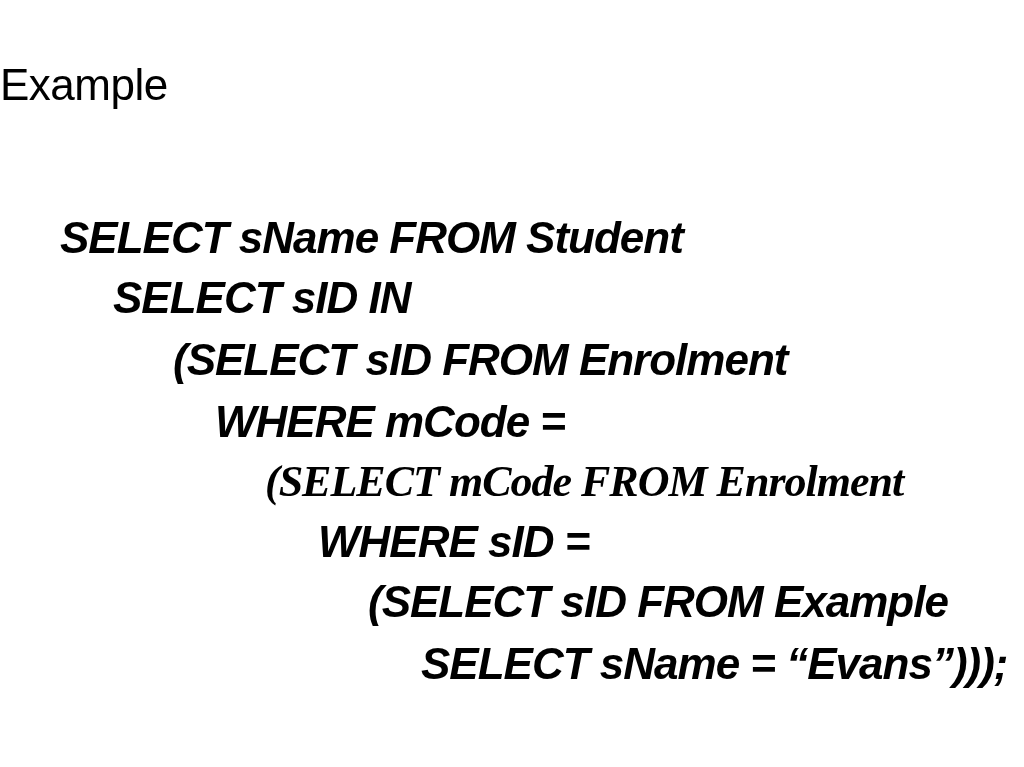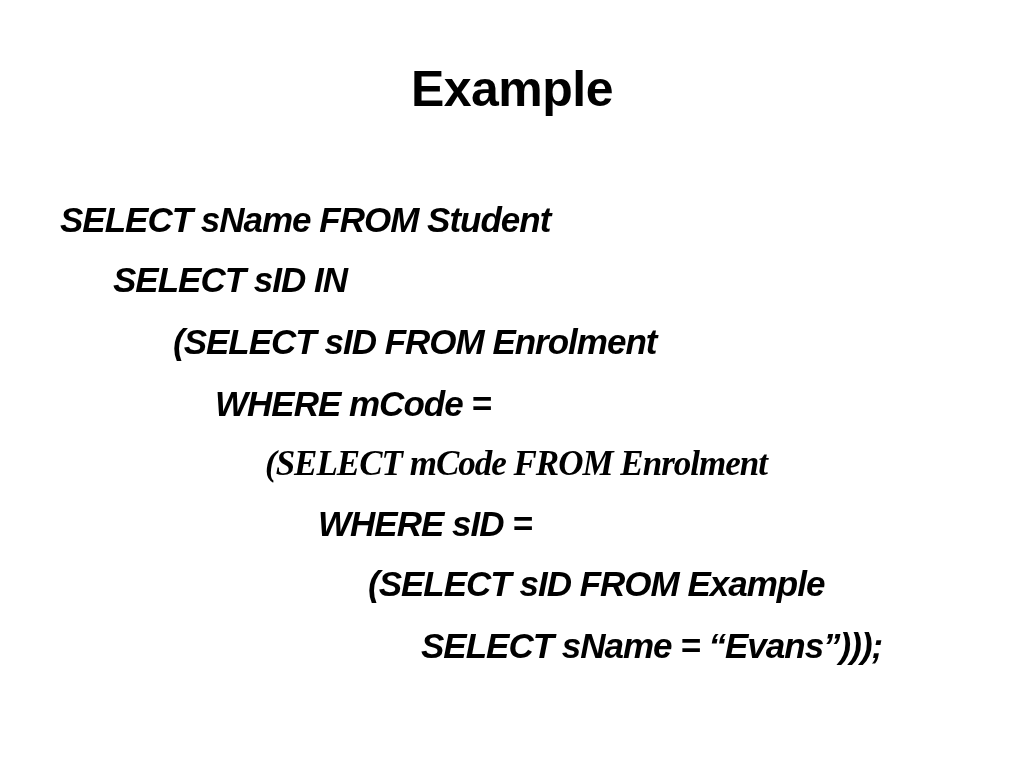--- a/index.html
+++ b/index.html
@@ -1,26 +1,26 @@
 <!DOCTYPE html>
 <html><head>
 <meta charset="utf-8">
 <style>
   html, body { margin: 0; padding: 0; }
   body {
     width: 1024px; height: 767px; background: #ffffff; overflow: hidden;
     position: relative; font-family: "Liberation Sans", "DejaVu Sans", sans-serif; color: #000;
   }
   .title {
-    position: absolute; left: 0; right: 0; top: 60px; text-align: center;
-    font-size: 50px; font-weight: bold; letter-spacing: -0.5px;
+    position: absolute; left: 0; right: 0; top: 60px; 
+    font-size: 44px; font-weight: normal; letter-spacing: -0.5px;
   }
   .code-line {
-    position: absolute; font-size: 35px; font-weight: bold; font-style: italic;
-    white-space: pre; letter-spacing: -1px; line-height: 1;
+    position: absolute; font-size: 44px; font-weight: bold; font-style: italic;
+    white-space: pre; letter-spacing: -1px; line-height: 1; margin-top: 14px;
   }
 </style>
 </head>
 <body>
 
 <div>
   <div class="title">Example</div>
 
   <div class="code-line" style="left:60px; top:202px;">SELECT sName FROM Student</div>
   <div class="code-line" style="left:113px; top:262px;">SELECT sID IN</div>

